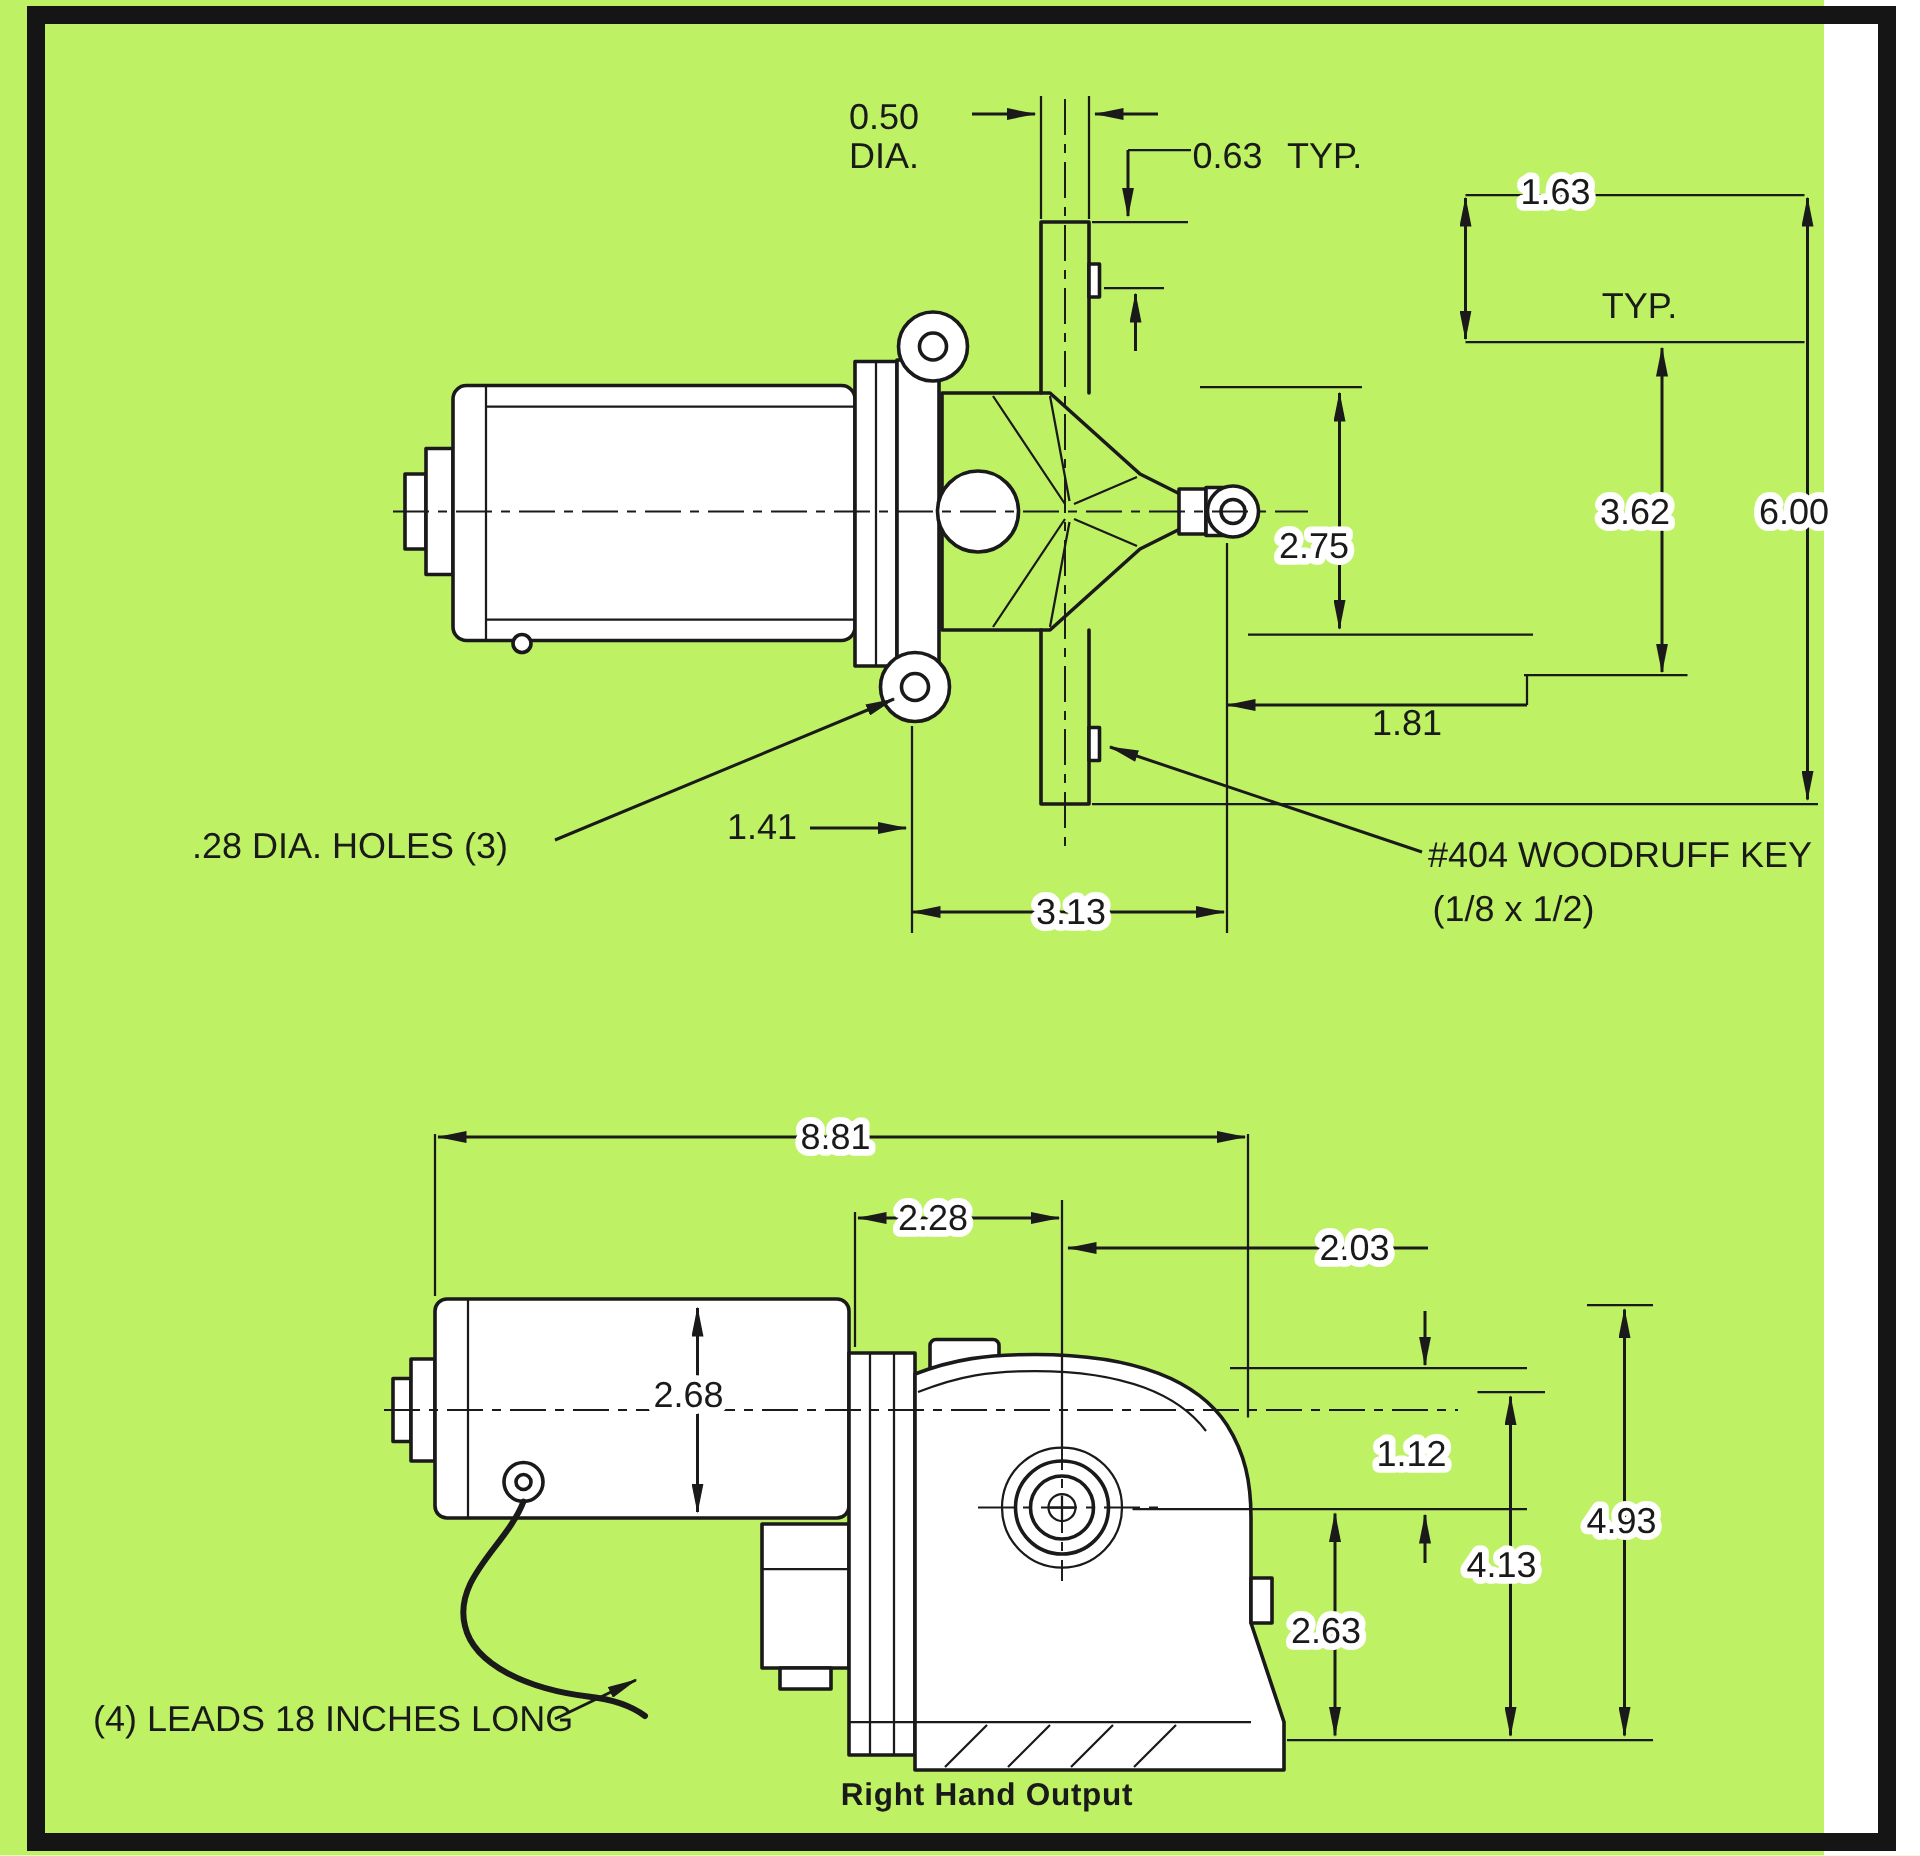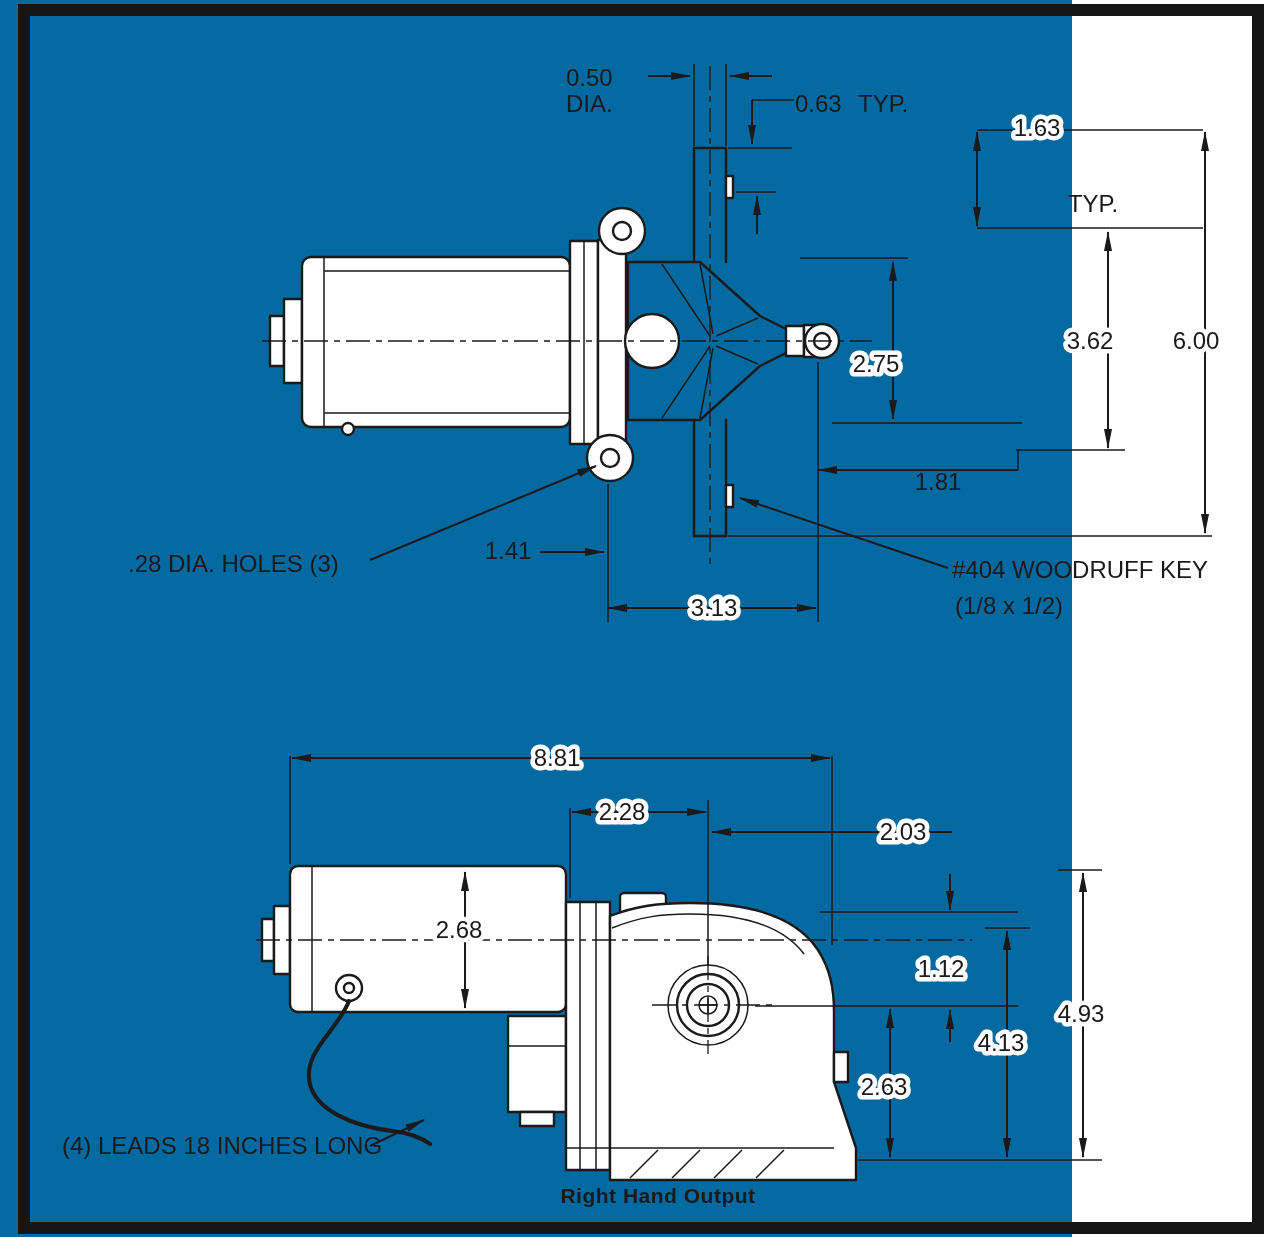--- a/index.html
+++ b/index.html
@@ -1,16 +1,16 @@
 <!DOCTYPE html>
 <html><head>
 <meta charset="utf-8">
 <style>
   html,body{margin:0;padding:0;background:#ffffff;}
-  .stage{position:relative;width:1072px;height:1237px;background:#0369a1;font-family:"Liberation Sans",sans-serif;}
+  .stage{position:relative;width:1216px;height:1237px;background:#bef264;font-family:"Liberation Sans",sans-serif;}
   svg{display:block;}
   svg text{font-family:"Liberation Sans",sans-serif;fill:#1a1a1a;font-size:24px;}
   text.halo{paint-order:stroke;stroke:#ffffff;stroke-width:9px;stroke-linejoin:round;}
   text.caption{font-size:21px;font-weight:bold;letter-spacing:.5px;}
   .ol{fill:none;stroke:#1a1a1a;stroke-width:2.4;stroke-linejoin:round;stroke-linecap:round;}
   .olf{fill:#ffffff;stroke:#1a1a1a;stroke-width:2.4;stroke-linejoin:round;}
   .thin{fill:none;stroke:#1a1a1a;stroke-width:1.5;}
   .ext{fill:none;stroke:#1a1a1a;stroke-width:1.5;}
   .dl{fill:none;stroke:#1a1a1a;stroke-width:2;}
   .cl{fill:none;stroke:#1a1a1a;stroke-width:1.3;stroke-dasharray:24 6 6 6;}

